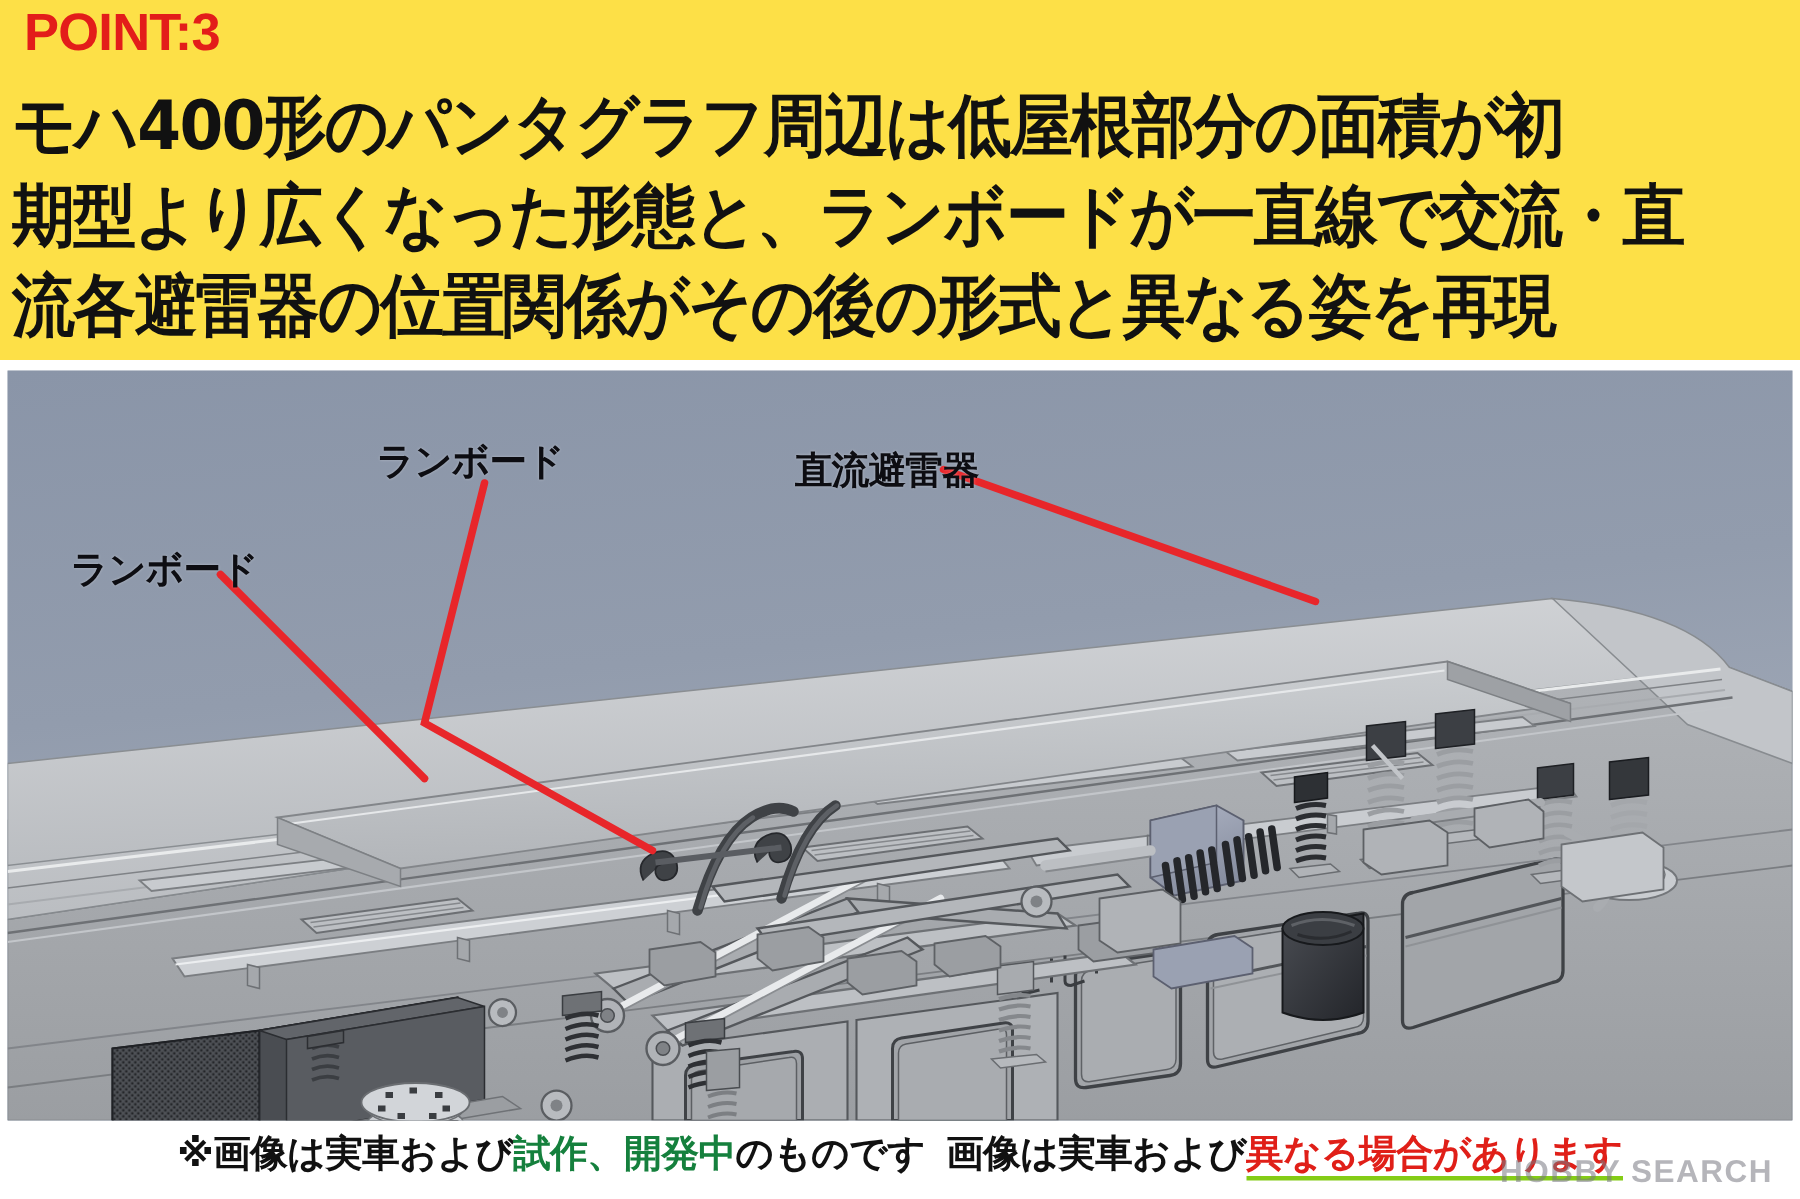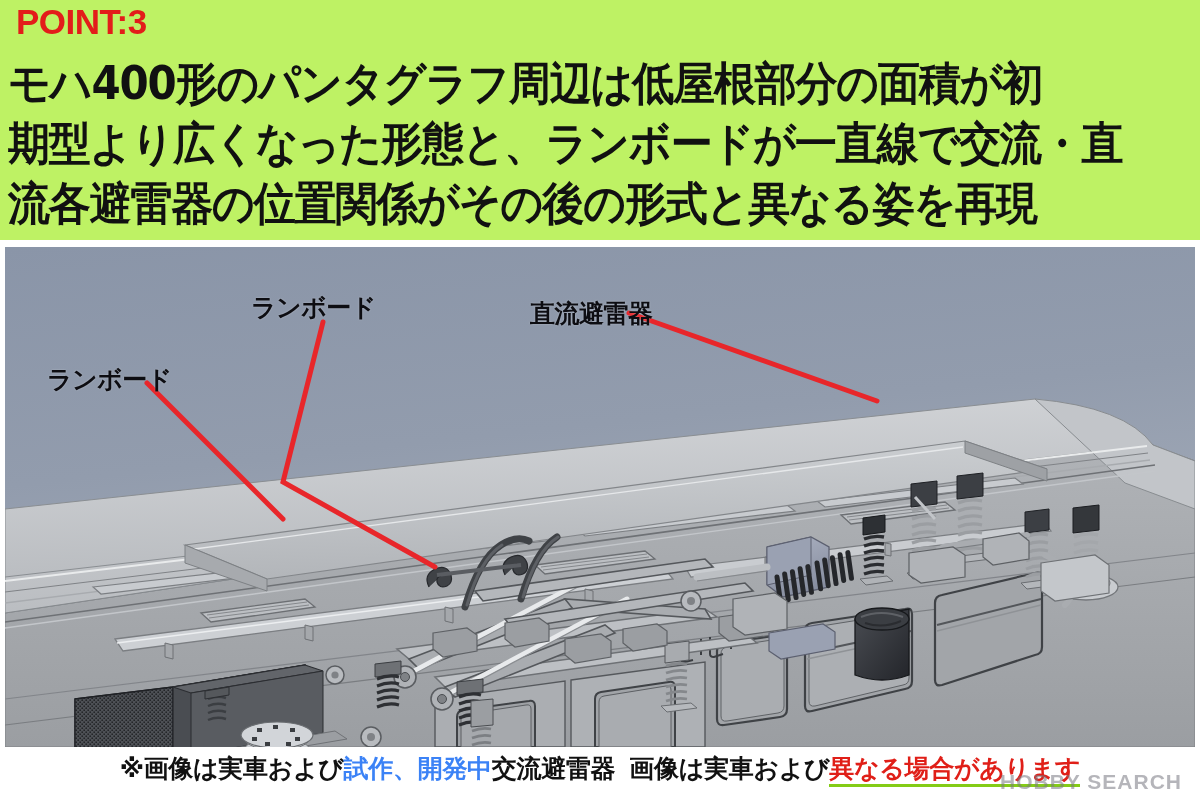--- a/index.html
+++ b/index.html
@@ -14,21 +14,21 @@
     font-family: "Liberation Sans", "DejaVu Sans", sans-serif;
     position: relative;
   }
 
   
   #header {
     position: absolute;
     left: 0; top: 0;
     width: 1200px;
     height: 240px;
-    background: #bef264;
+    background: #fde047;
   }
   #point-label {
     position: absolute;
     left: 16px;
     top: 2px;
     font-size: 35px;
     font-weight: bold;
     color: #e31d1a;
     letter-spacing: -0.5px;
     font-family: "Liberation Sans", "DejaVu Sans", sans-serif;
@@ -91,21 +91,21 @@
     left: 0; top: 4px;
     width: 1200px;
     text-align: center;
     font-size: 25px;
     font-weight: bold;
     color: #111111;
     white-space: nowrap;
     letter-spacing: -0.3px;
     font-family: "DejaVu Sans", "Liberation Sans", sans-serif;
   }
-  #disclaimer .red { color: #3b82f6; }
+  #disclaimer .red { color: #15803d; }
   #disclaimer .red-u {
     color: #e01f18;
     border-bottom: 3px solid #84cc16;
     padding-bottom: 1px;
   }
   #disclaimer .gap { display:inline-block; width: 14px; }
   #watermark {
     position: absolute;
     left: 1000px;
     top: 770px;
@@ -588,16 +588,16 @@
   </svg>
 
 </div>
 
 <div class="callout" id="callout-ac">ランボード</div>
 <div class="callout" id="callout-run">ランボード</div>
 <div class="callout" id="callout-dc">直流避雷器</div>
 
 <div id="footer">
   <div id="disclaimer">
-    <span>※画像は実車および</span><span class="red">試作、開発中</span><span>交流避雷器</span><span class="gap"></span><span>画像は実車および</span><span class="red-u">異なる場合があります</span>
+    <span>※画像は実車および</span><span class="red">試作、開発中</span><span>のものです</span><span class="gap"></span><span>画像は実車および</span><span class="red-u">異なる場合があります</span>
   </div>
 </div>
 <div id="watermark">HOBBY SEARCH</div>
 
 </body></html>

